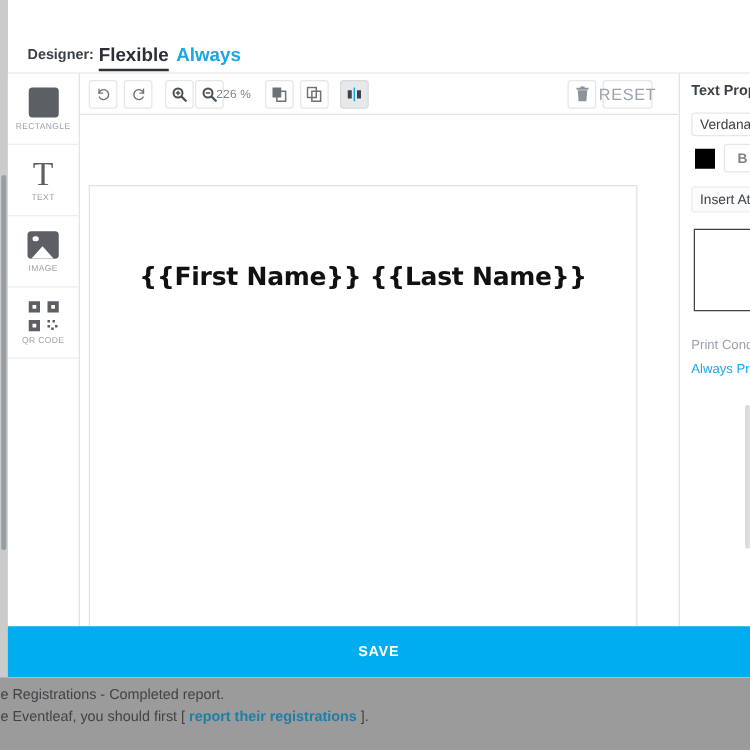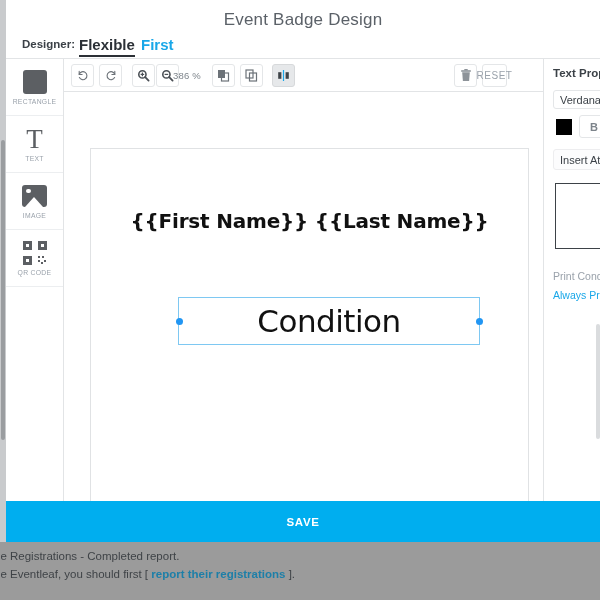--- a/index.html
+++ b/index.html
@@ -234,39 +234,39 @@
     top: 5px;
     left: 109px;
     height: 23px;
     display: flex;
     align-items: center;
     font-size: 9.5px;
     color: #7d848b;
     letter-spacing: .2px;
   }
   #tb-reset {
-    width: 25px;
-    font-size: 10px;
+    width: 40px;
+    font-size: 13px;
     color: #9aa2ab;
     letter-spacing: .5px;
   }
 
   
   #stage {
     position: absolute;
     left: 58px;
     top: 33px;
     width: 479px;
     height: 410px;
     background: #ffffff;
     overflow: hidden;
   }
   #badge-canvas {
     position: absolute;
-    left: 26px;
+    left: 7px;
     top: 56px;
     width: 439px;
     height: 380px;
     background: #ffffff;
     border: 1px solid #e0e2e4;
     box-sizing: border-box;
   }
   #name-text {
     position: absolute;
     left: 0;
@@ -508,26 +508,25 @@
 
 <div id="page-backdrop"></div>
 
 <div id="footer">
   <div id="footer-line1">ne Registrations - Completed report.</div>
   <div id="footer-line2"><span>de Eventleaf, you should first [ </span><span id="footer-link">report their registrations</span><span> ].</span></div>
 </div>
 
 <div id="modal">
 
-  <div id="modal-title">Event Badge Design</div>
 
   <div id="designer-row">
     <span id="designer-label">Designer:</span>
     <span class="mode-tab" id="mode-flexible">Flexible</span>
-    <span class="mode-tab" id="mode-fixed">First</span>
+    <span class="mode-tab" id="mode-fixed">Always</span>
   </div>
 
   <div id="editor">
 
     <div id="tool-rail">
 
       <div class="tool-item">
         <span class="tool-glyph">
             <span class="rect-glyph"></span>
           </span>
@@ -592,21 +591,21 @@
       </div>
 
       <div class="tb-btn" style="left:92px;">
         <svg width="13" height="13" viewBox="0 0 13 13">
           <circle cx="5.4" cy="5.4" r="3.6" fill="none" stroke="#4a4f55" stroke-width="1.6"></circle>
           <line x1="8.2" y1="8.2" x2="11.6" y2="11.6" stroke="#4a4f55" stroke-width="1.8" stroke-linecap="round"></line>
           <line x1="3.6" y1="5.4" x2="7.2" y2="5.4" stroke="#4a4f55" stroke-width="1.2"></line>
         </svg>
       </div>
 
-      <div id="tb-zoomvalue">386 %</div>
+      <div id="tb-zoomvalue">226 %</div>
 
       <div class="tb-btn" style="left:148px;">
         <svg width="13" height="13" viewBox="0 0 13 13">
           <rect x="1" y="1" width="7" height="8" fill="#6c7278"></rect>
           <rect x="4.5" y="4" width="7" height="8" fill="none" stroke="#6c7278" stroke-width="1.2"></rect>
         </svg>
       </div>
 
       <div class="tb-btn" style="left:176px;">
         <svg width="13" height="13" viewBox="0 0 13 13">
@@ -633,25 +632,20 @@
 
       <div class="tb-btn" id="tb-reset" style="left:418px;">RESET</div>
 
     </div>
 
     <div id="stage">
       <div id="badge-canvas">
 
         <div id="name-text">{{First Name}} {{Last Name}}</div>
 
-        <div id="condition-box">
-          <div id="condition-text">Condition</div>
-          <span class="handle left"></span>
-          <span class="handle right"></span>
-        </div>
 
       </div>
     </div>
 
     <div id="props-panel">
       <div id="props-title">Text Prop</div>
       <div id="font-select">Verdana</div>
       <div id="color-swatch"></div>
       <div id="bold-btn">B</div>
       <div id="insert-attr-btn">Insert At</div>

